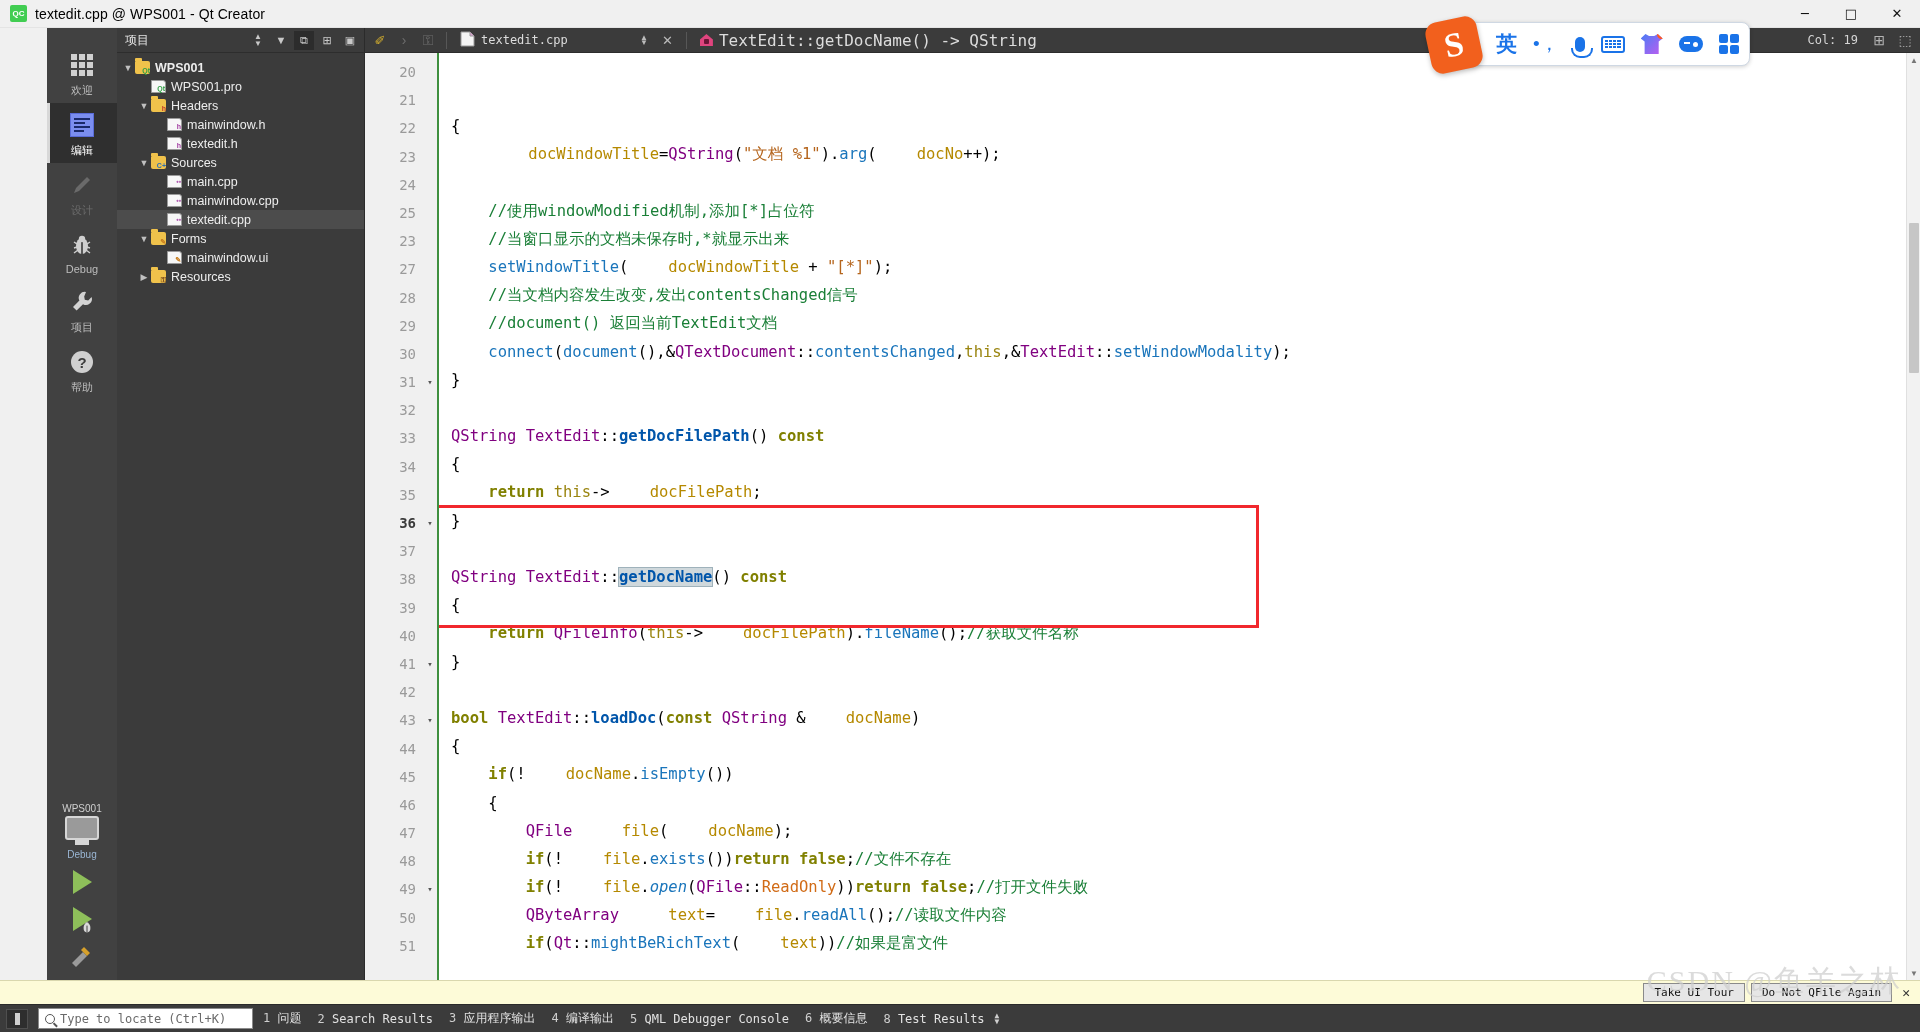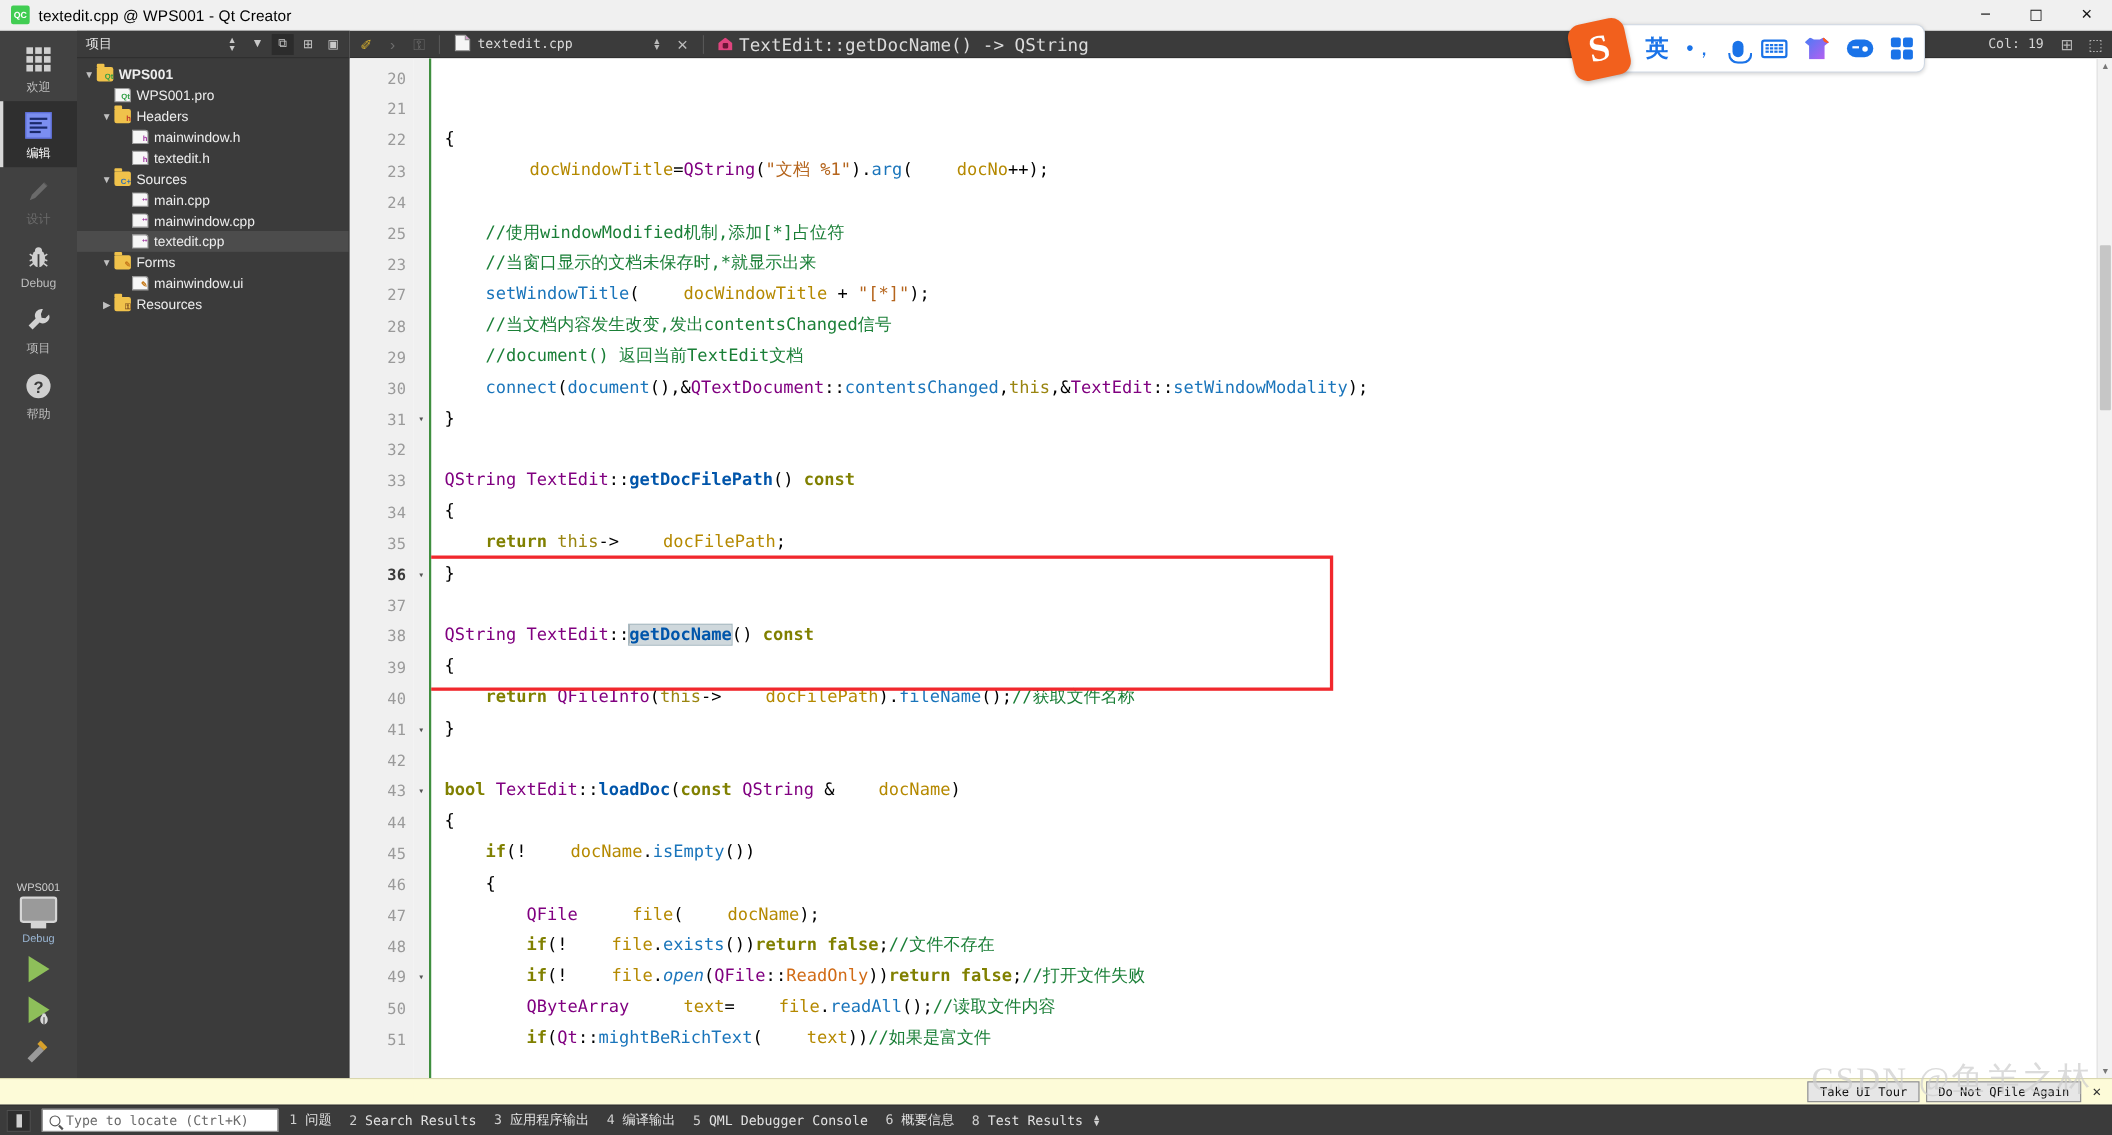--- a/index.html
+++ b/index.html
@@ -66,22 +66,23 @@
   .body {
     flex: 1 1 auto; display: flex; min-height: 0;
   }
 
   
   .modebar {
     width: 70px; flex: 0 0 70px;
     background: #414141;
     display: flex; flex-direction: column;
     align-items: flex-end;
-    padding-top: 4px;
+    padding-top: 15px;
     color: #b4b4b4;
+    margin-left: 47px;
   }
   .mode {
     width: 70px; padding: 7px 0 5px 0;
     display: flex; flex-direction: column; align-items: center;
     position: relative;
   }
   .mode .glyph {
     width: 30px; height: 30px;
     display: flex; align-items: center; justify-content: center;
     margin-bottom: 3px;

